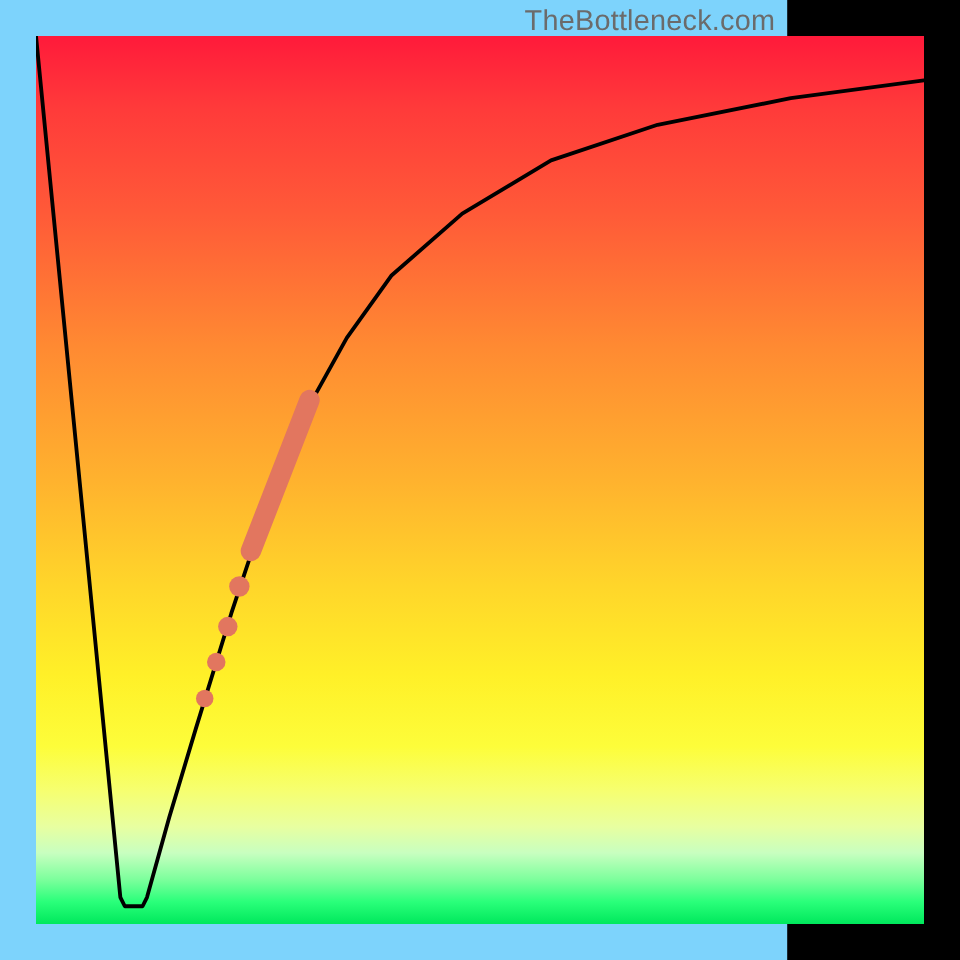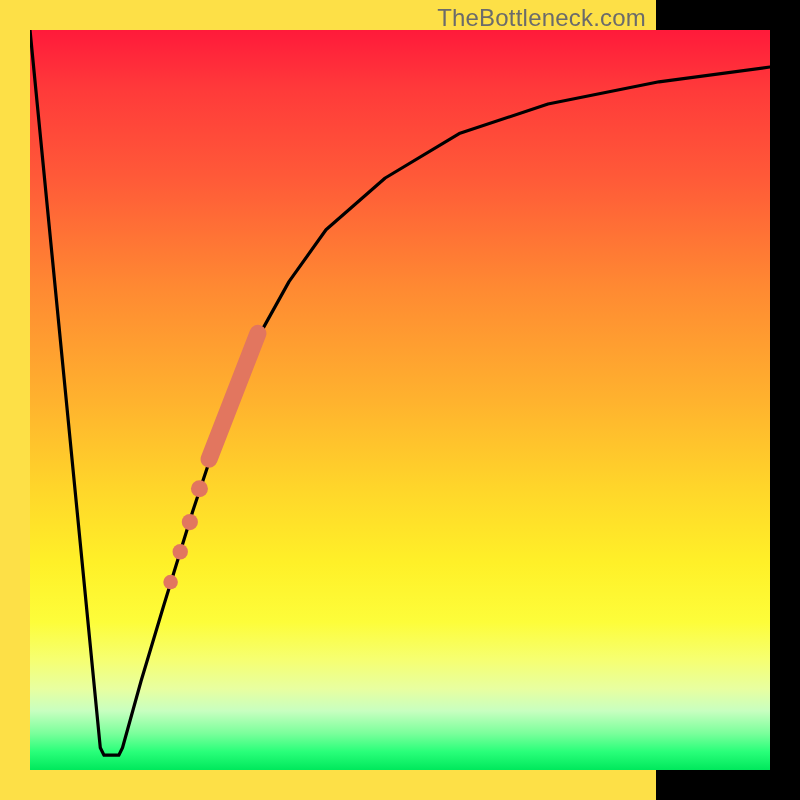--- a/index.html
+++ b/index.html
@@ -8,21 +8,21 @@
     width: 800px;
     height: 800px;
     overflow: hidden;
     background: #000;
     font-family: Arial, Helvetica, sans-serif;
   }
   .frame {
     position: relative;
     width: 656px;
     height: 800px;
-    background: #fde047;
+    background: #7dd3fc;
   }
   .plot {
     position: absolute;
     left: 30px;
     top: 30px;
     width: 740px;
     height: 740px;
     overflow: hidden;
   }
   .gradient {

